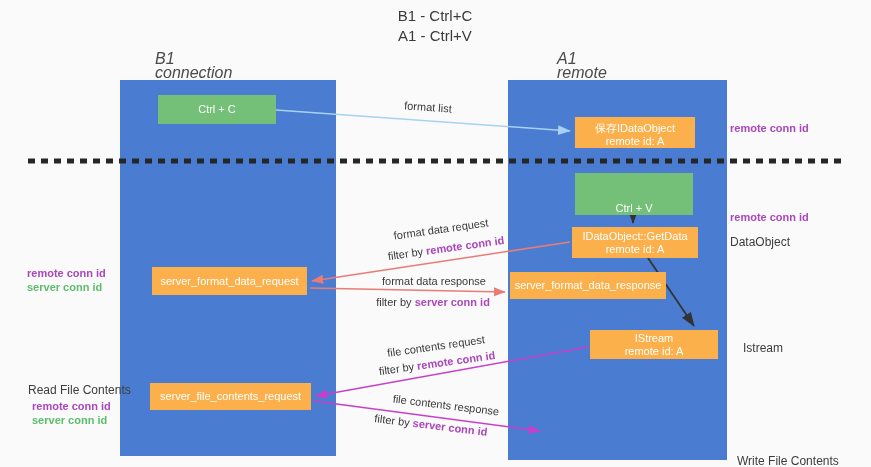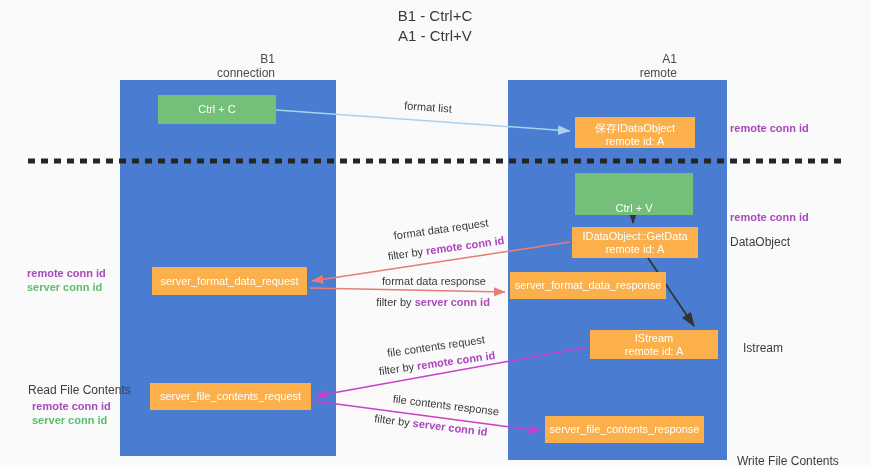--- a/index.html
+++ b/index.html
@@ -12,21 +12,21 @@
     width:871px;height:467px;
     background:#fafafa;
     overflow:hidden;
   }
   .title{
     position:absolute;left:335px;top:6px;width:200px;
     text-align:center;font-size:15px;line-height:20px;color:#3a3a3a;
   }
   .col-header{
     position:absolute;top:52px;width:120px;
-    text-align:right;font-size:12px;line-height:14px;color:#4a4a4a;
+    text-align:left;font-size:16px;line-height:14px;color:#4a4a4a;font-style:italic;
   }
   .col-header.left{left:155px;}
   .col-header.right{left:557px;}
   .column{
     position:absolute;top:80px;
     background:var(--blue);
   }
   .column.left-col{left:120px;width:216px;height:376px;}
   .column.right-col{left:508px;width:219px;height:380px;}
   .overlay{position:absolute;left:0;top:0;width:871px;height:467px;}
@@ -122,23 +122,20 @@
   <div class="node orange" style="left:510px;top:272px;width:156px;height:27px;">
     <span>server_format_data_response</span>
   </div>
   <div class="node orange" style="left:590px;top:330px;width:128px;height:29px;">
     <span><span>IStream</span><br>
     <span>remote id: A</span></span>
   </div>
   <div class="node orange" style="left:150px;top:383px;width:161px;height:27px;">
     <span>server_file_contents_request</span>
   </div>
-  <div class="node orange" style="left:545px;top:416px;width:159px;height:27px;">
-    <span>server_file_contents_response</span>
-  </div>
 
   <div class="edge-label" style="left:428px;top:107px;transform:translate(-50%,-50%) rotate(4deg);">format list</div>
 
   <div class="edge-label" style="left:441px;top:229px;transform:translate(-50%,-50%) rotate(-8deg);">format data request</div>
   <div class="edge-label" style="left:446px;top:248px;transform:translate(-50%,-50%) rotate(-8deg);">
     <span>filter by </span><span class="purple">remote conn id</span>
   </div>
 
   <div class="edge-label" style="left:434px;top:281px;transform:translate(-50%,-50%);">format data response</div>
   <div class="edge-label" style="left:433px;top:302px;transform:translate(-50%,-50%);">

